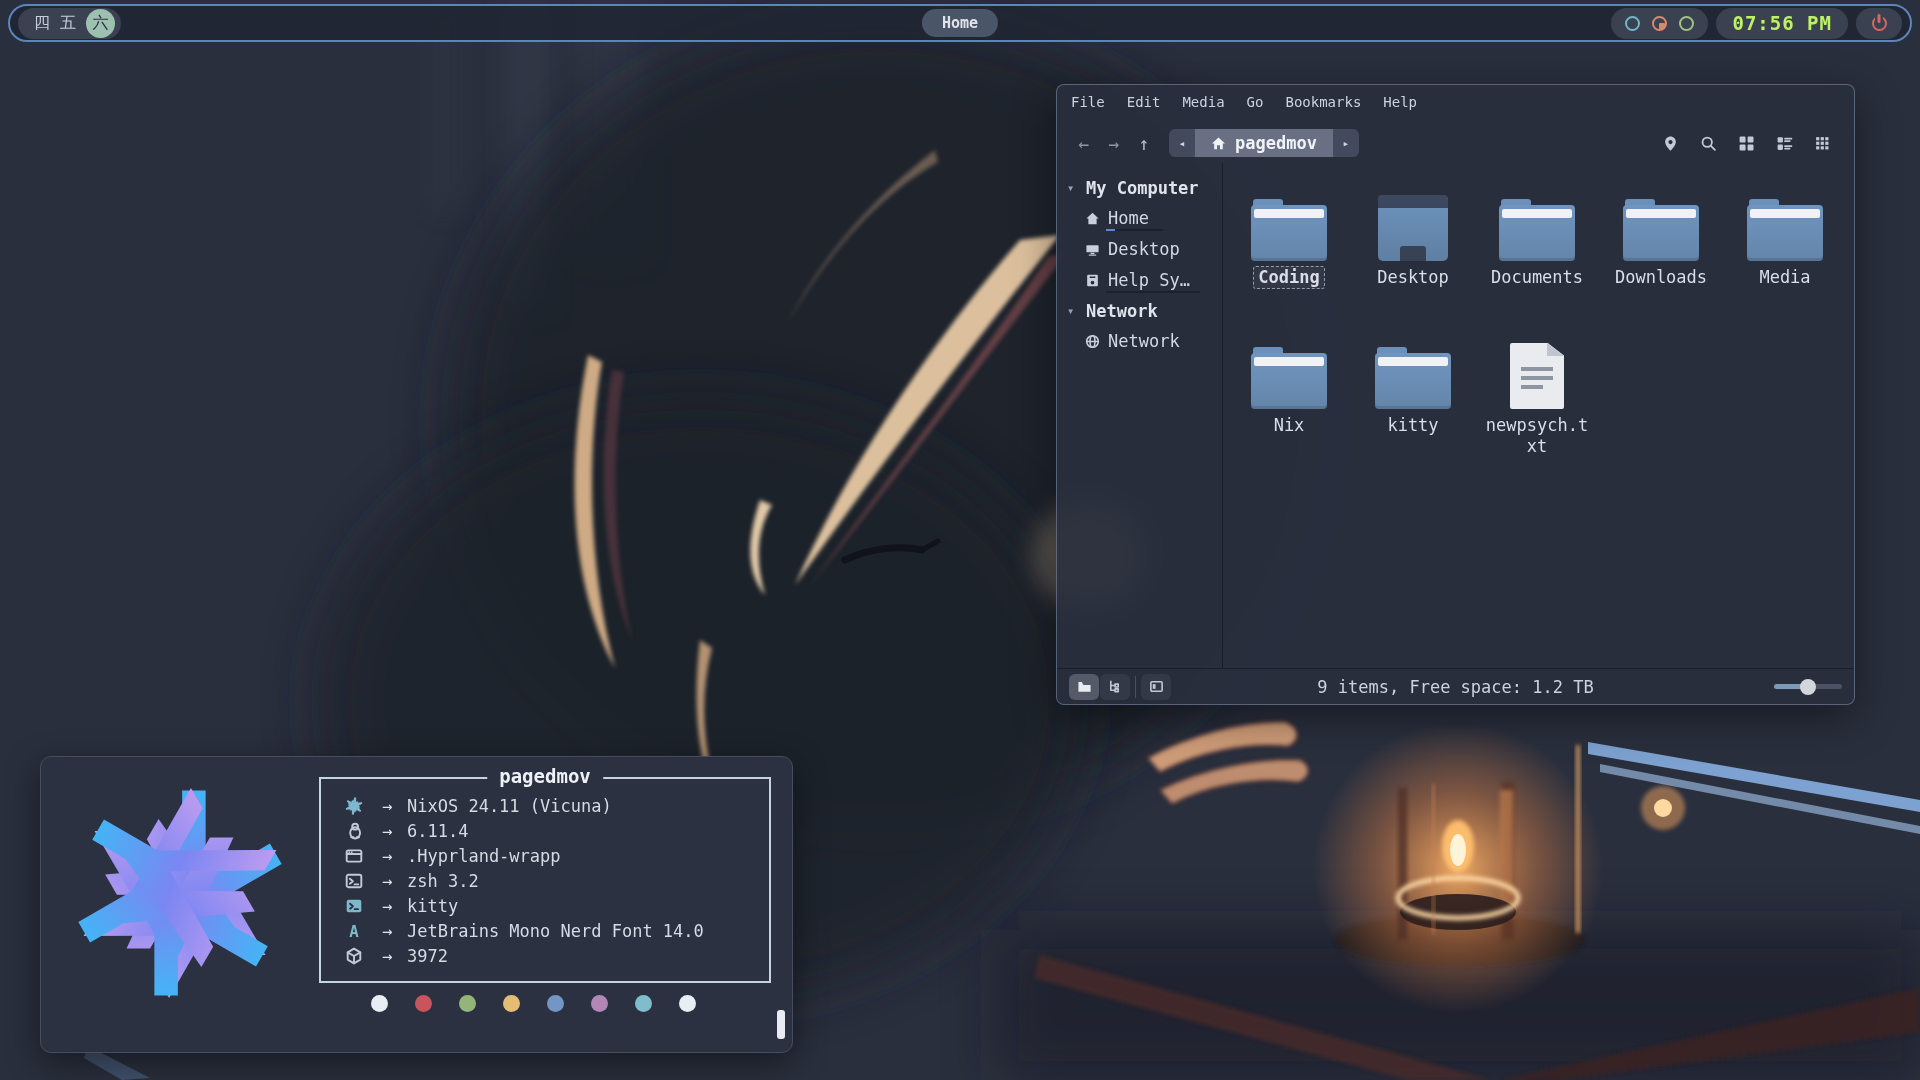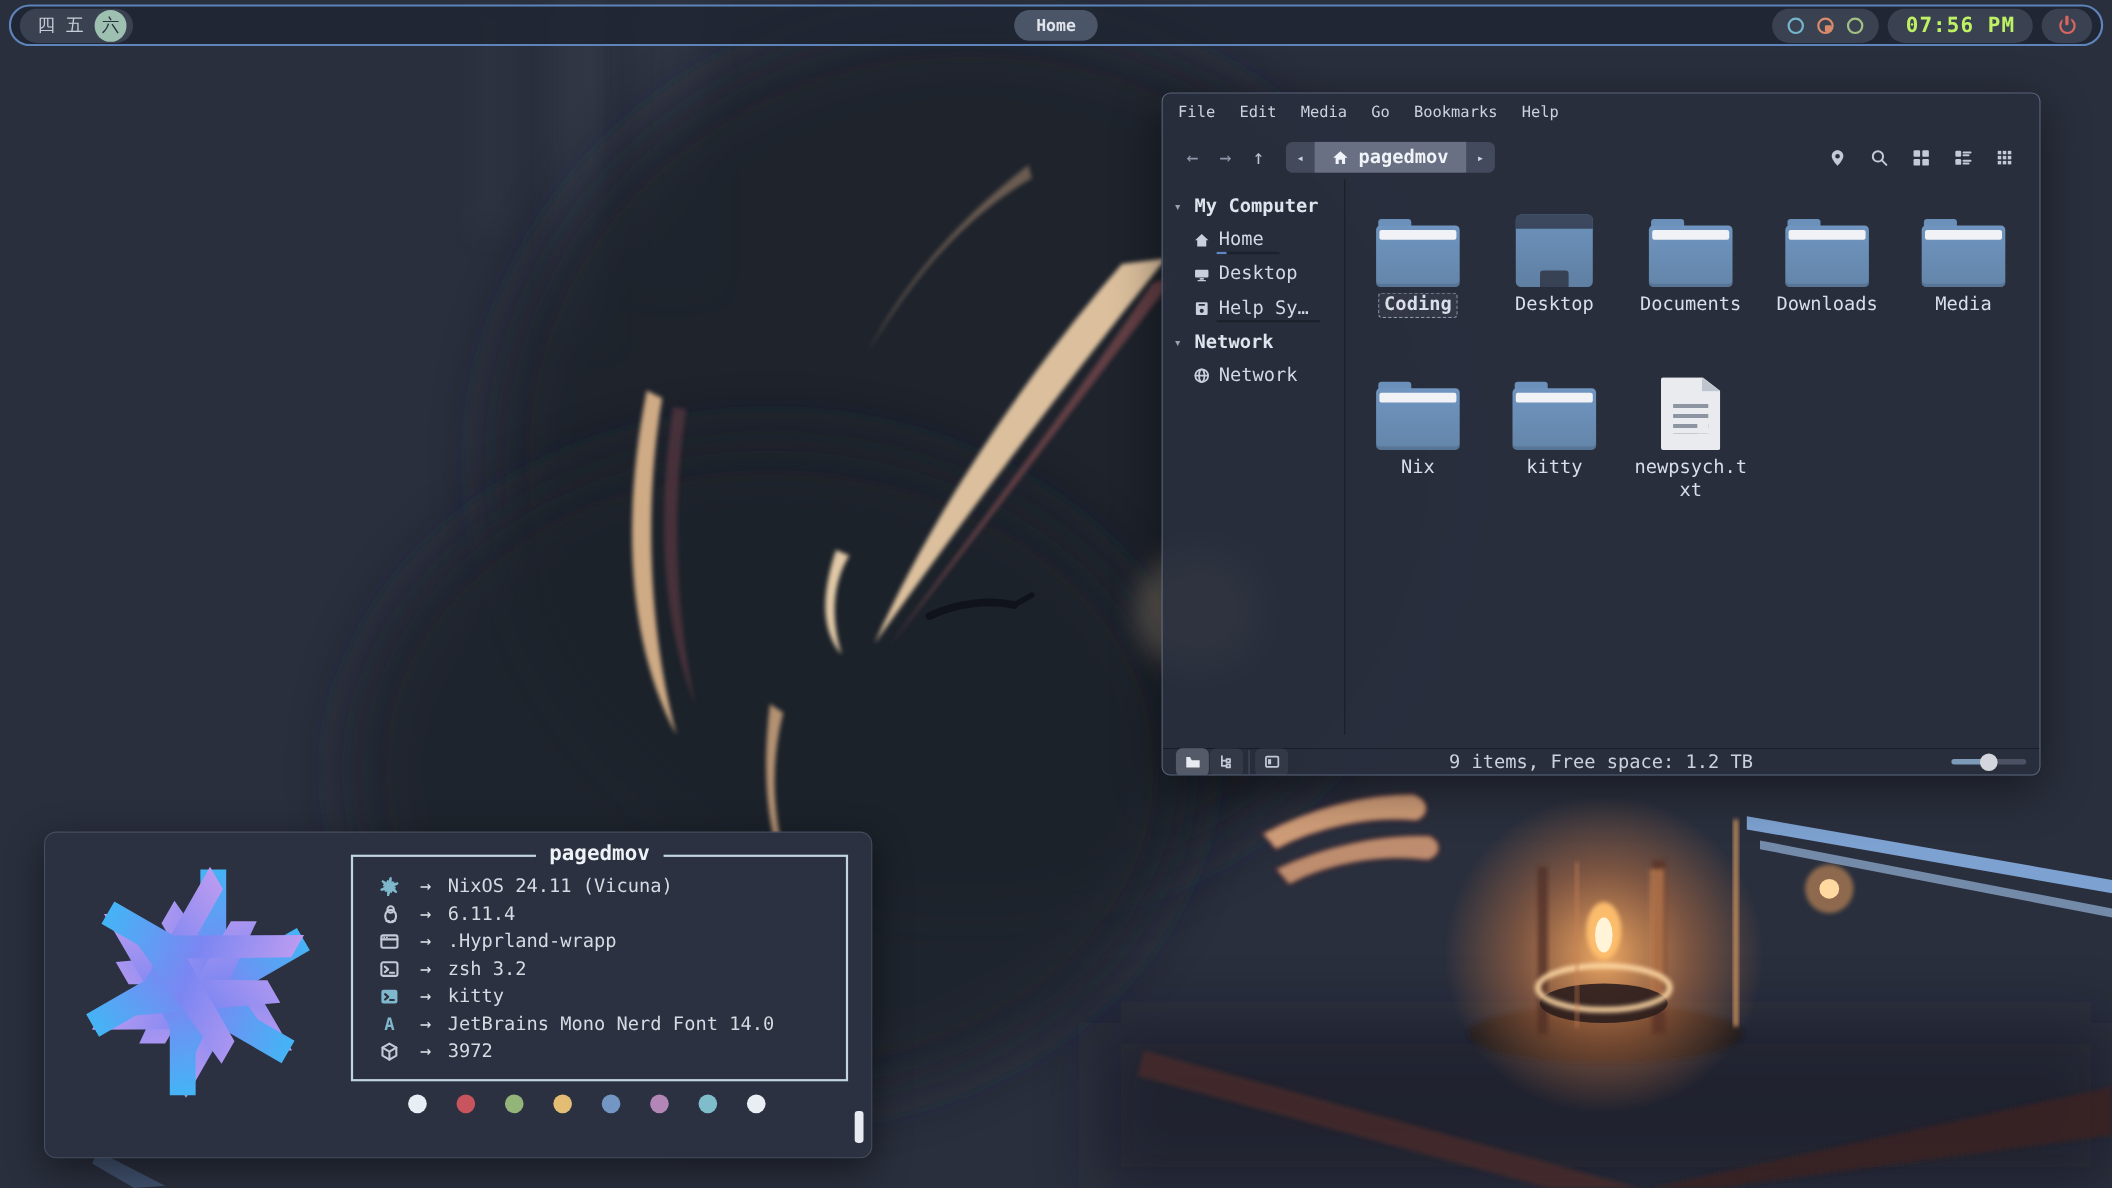--- a/index.html
+++ b/index.html
@@ -79,21 +79,21 @@
   
   .icon-desktop{width:70px;height:66px;position:relative;background:linear-gradient(#6d93bd,#5f7fa2);border-radius:5px;}
   .icon-desktop .bar{position:absolute;top:0;left:0;right:0;height:13px;background:#333b4d;border-radius:5px 5px 0 0;opacity:.85;}
   .icon-desktop .stand{position:absolute;bottom:0;left:50%;transform:translateX(-50%);width:26px;height:15px;background:#333b4d;border-radius:3px 3px 0 0;opacity:.9;}
   
   .icon-text{width:54px;height:66px;position:relative;background:#e9ebee;clip-path:polygon(0 0,70% 0,100% 19%,100% 100%,0 100%);border-radius:2px;}
   .icon-text .fold{position:absolute;top:0;right:0;width:17px;height:13px;background:#bfc5cf;clip-path:polygon(0 0,0 100%,100% 100%);}
   .icon-text .lines{position:absolute;left:11px;top:24px;width:32px;height:27px;
     background:repeating-linear-gradient(#8e95a2 0 4px,transparent 4px 9px);}
   .icon-text .lines::after{content:"";position:absolute;right:0;top:18px;width:10px;height:9px;background:#e9ebee;}
-  .fm-status{position:absolute;bottom:0;left:0;right:0;height:24px;border-top:1px solid rgba(18,22,31,.65);
+  .fm-status{position:absolute;bottom:0;left:0;right:0;height:36px;border-top:1px solid rgba(18,22,31,.65);
     display:flex;align-items:center;padding:0 12px;gap:1px;box-sizing:border-box;}
   .st-btn{width:30px;height:26px;border-radius:6px;background:rgba(255,255,255,.06);display:flex;align-items:center;justify-content:center;}
   .st-btn.active{background:rgba(220,226,238,.25);}
   .st-btn svg{width:15px;height:15px;}
   .st-sep{width:1px;height:22px;background:rgba(150,160,180,.3);margin:0 4px;}
   .st-text{position:absolute;left:50%;transform:translateX(-50%);font-size:17px;color:#ccd2dd;white-space:nowrap;}
   .st-slider{margin-left:auto;width:68px;height:5px;border-radius:3px;position:relative;
     background:linear-gradient(to right,#7e9ab9 0 50%,#4a5263 50% 100%);}
   .st-knob{position:absolute;top:50%;left:50%;transform:translate(-50%,-50%);width:16px;height:16px;border-radius:50%;background:#d3d6dc;}
 

